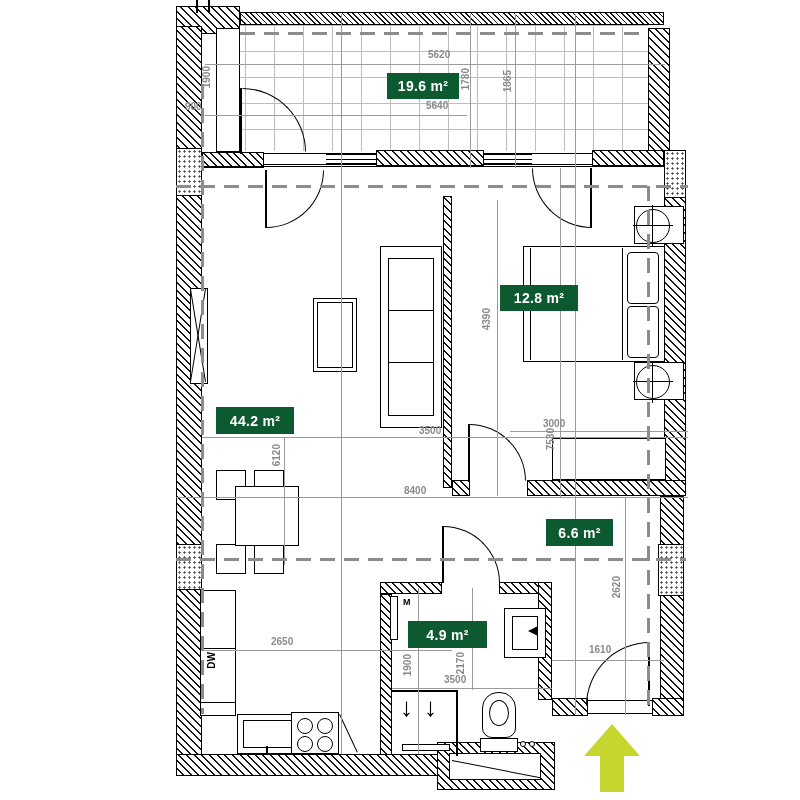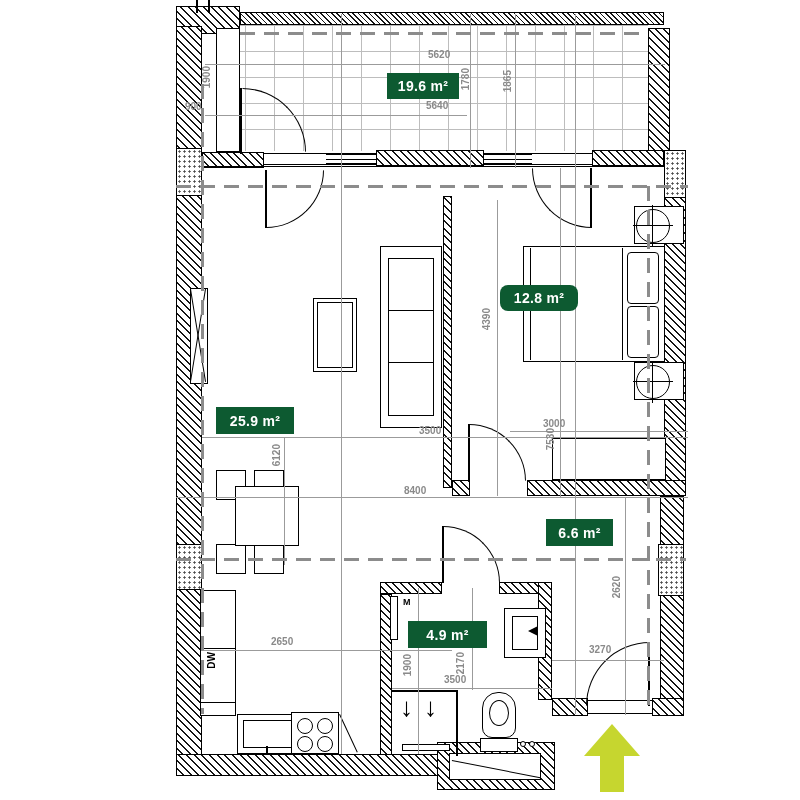--- a/index.html
+++ b/index.html
@@ -180,28 +180,28 @@
   <div class="a dim vdim" style="left:503px;top:70px;">1865</div>
   <div class="a dim vdim" style="left:202px;top:66px;">1900</div>
   <div class="a dim" style="left:185px;top:102px;">900</div>
   <div class="a dim" style="left:419px;top:426px;">3500</div>
   <div class="a dim vdim" style="left:272px;top:444px;">6120</div>
   <div class="a dim vdim" style="left:546px;top:428px;">7530</div>
   <div class="a dim" style="left:404px;top:486px;">8400</div>
   <div class="a dim vdim" style="left:482px;top:308px;">4390</div>
   <div class="a dim" style="left:543px;top:419px;">3000</div>
   <div class="a dim vdim" style="left:612px;top:576px;">2620</div>
-  <div class="a dim" style="left:589px;top:645px;">3270</div>
+  <div class="a dim" style="left:589px;top:645px;">1610</div>
   <div class="a dim" style="left:271px;top:637px;">2650</div>
   <div class="a dim vdim" style="left:403px;top:654px;">1900</div>
   <div class="a dim vdim" style="left:456px;top:652px;">2170</div>
   <div class="a dim" style="left:444px;top:675px;">3500</div>
 
   <div class="a lbl" style="left:387px;top:73px;width:72px;height:26px;">19.6 m²</div>
-  <div class="a lbl" style="left:216px;top:407px;width:78px;height:27px;">25.9 m²</div>
-  <div class="a lbl" style="left:500px;top:285px;width:78px;height:26px;border-radius:8px;">12.8 m²</div>
+  <div class="a lbl" style="left:216px;top:407px;width:78px;height:27px;">44.2 m²</div>
+  <div class="a lbl" style="left:500px;top:285px;width:78px;height:26px;">12.8 m²</div>
   <div class="a lbl" style="left:546px;top:519px;width:67px;height:27px;">6.6 m²</div>
   <div class="a lbl" style="left:408px;top:621px;width:79px;height:27px;">4.9 m²</div>
 
   <div class="a ahead" style="left:584px;top:724px;z-index:30;"></div>
   <div class="a ashaft" style="left:600px;top:756px;width:24px;height:36px;z-index:30;"></div>
 
 </div>
 
 </body></html>

